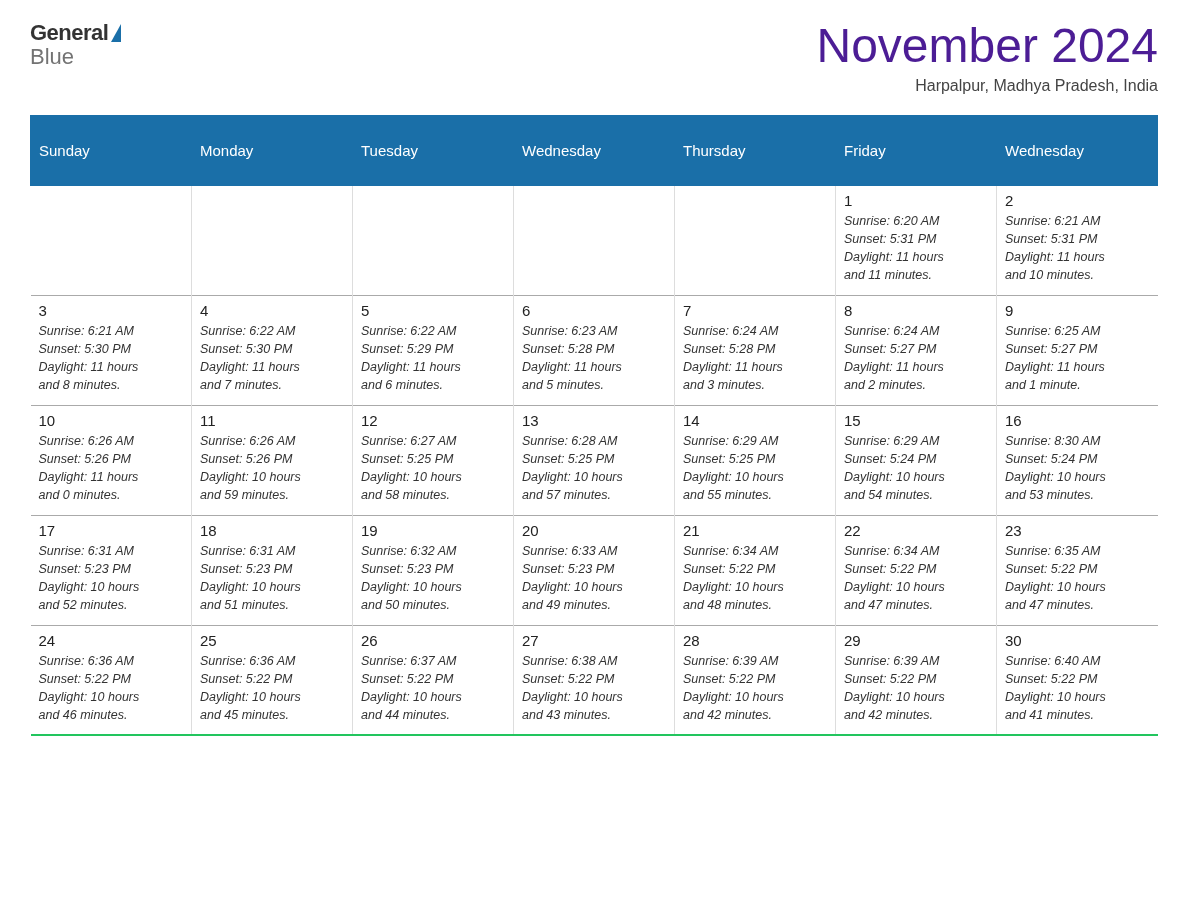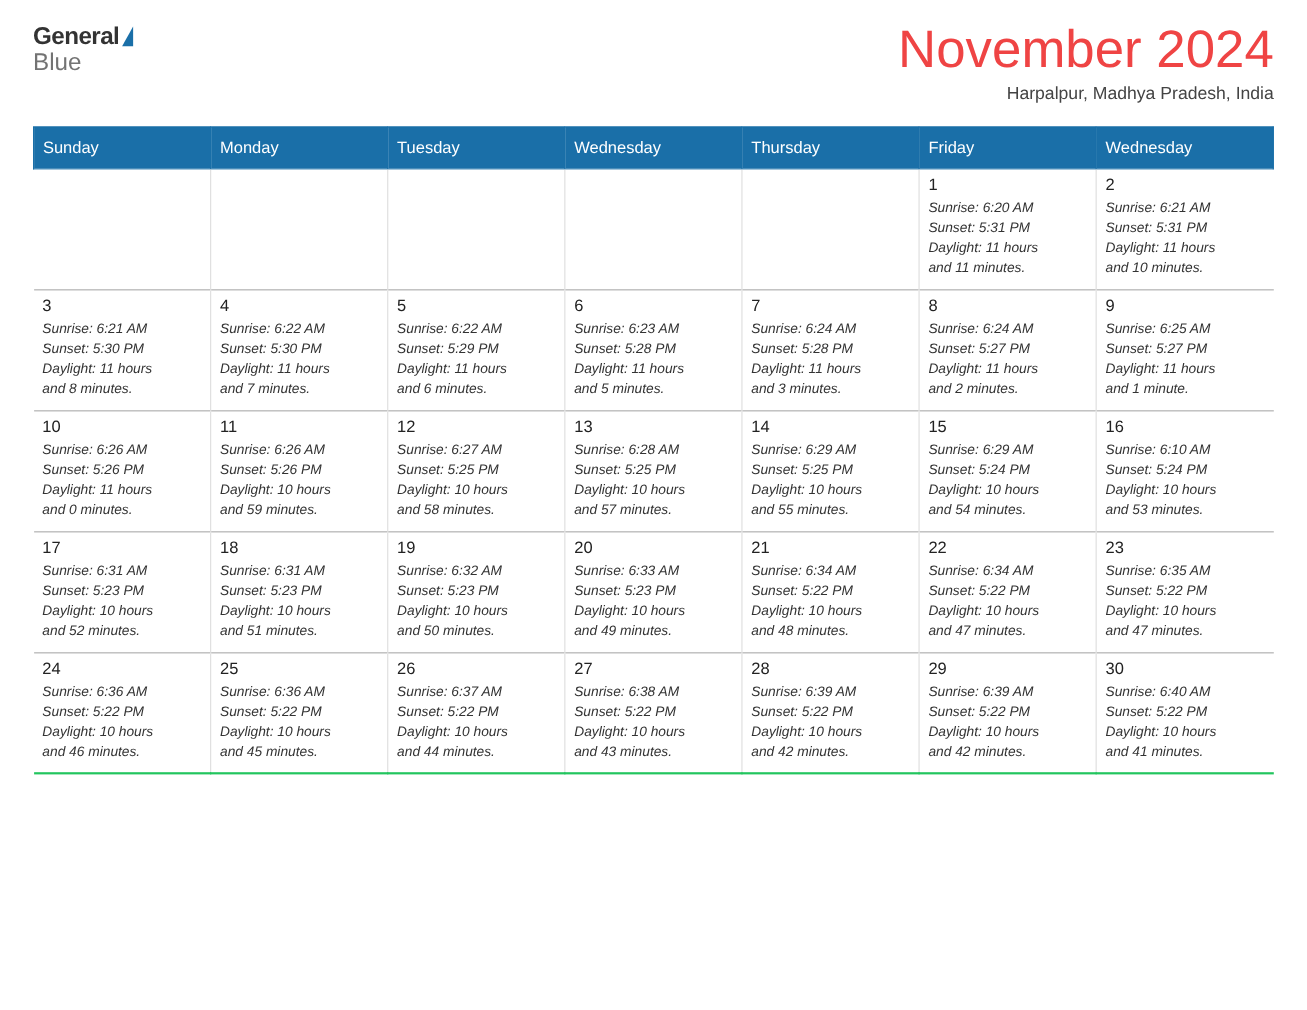--- a/index.html
+++ b/index.html
@@ -43,41 +43,41 @@
       font-weight: normal;
       color: #737373;
       margin-top: -2px;
     }
     .title-block {
       text-align: right;
     }
     .main-title {
       font-size: 48px;
       font-weight: normal;
-      color: #ef4444;
+      color: #4c1d95;
       line-height: 1.1;
     }
     .subtitle {
       font-size: 16px;
       color: #444;
       margin-top: 4px;
     }
     table {
       width: 100%;
       border-collapse: collapse;
       table-layout: fixed;
     }
     thead tr {
       background-color: #1a6fa8;
     }
     thead th {
       color: #fff;
       font-size: 15px;
       font-weight: normal;
-      padding: 10px 8px;
+      padding: 26px 8px;
       text-align: left;
       border: 1px solid #1a6fa8;
     }
     tbody tr {
       border-bottom: 1px solid #aaa;
     }
     tbody td {
       vertical-align: top;
       padding: 6px 8px;
       font-size: 13px;
@@ -244,21 +244,21 @@
         </td>
         <td>
           <span class="day-number">15</span>
           <div class="day-info" style="white-space: pre-line;">Sunrise: 6:29 AM
 Sunset: 5:24 PM
 Daylight: 10 hours
 and 54 minutes.</div>
         </td>
         <td>
           <span class="day-number">16</span>
-          <div class="day-info" style="white-space: pre-line;">Sunrise: 6:10 AM
+          <div class="day-info" style="white-space: pre-line;">Sunrise: 8:30 AM
 Sunset: 5:24 PM
 Daylight: 10 hours
 and 53 minutes.</div>
         </td>
       </tr>
       <tr>
         <td>
           <span class="day-number">17</span>
           <div class="day-info" style="white-space: pre-line;">Sunrise: 6:31 AM
 Sunset: 5:23 PM

